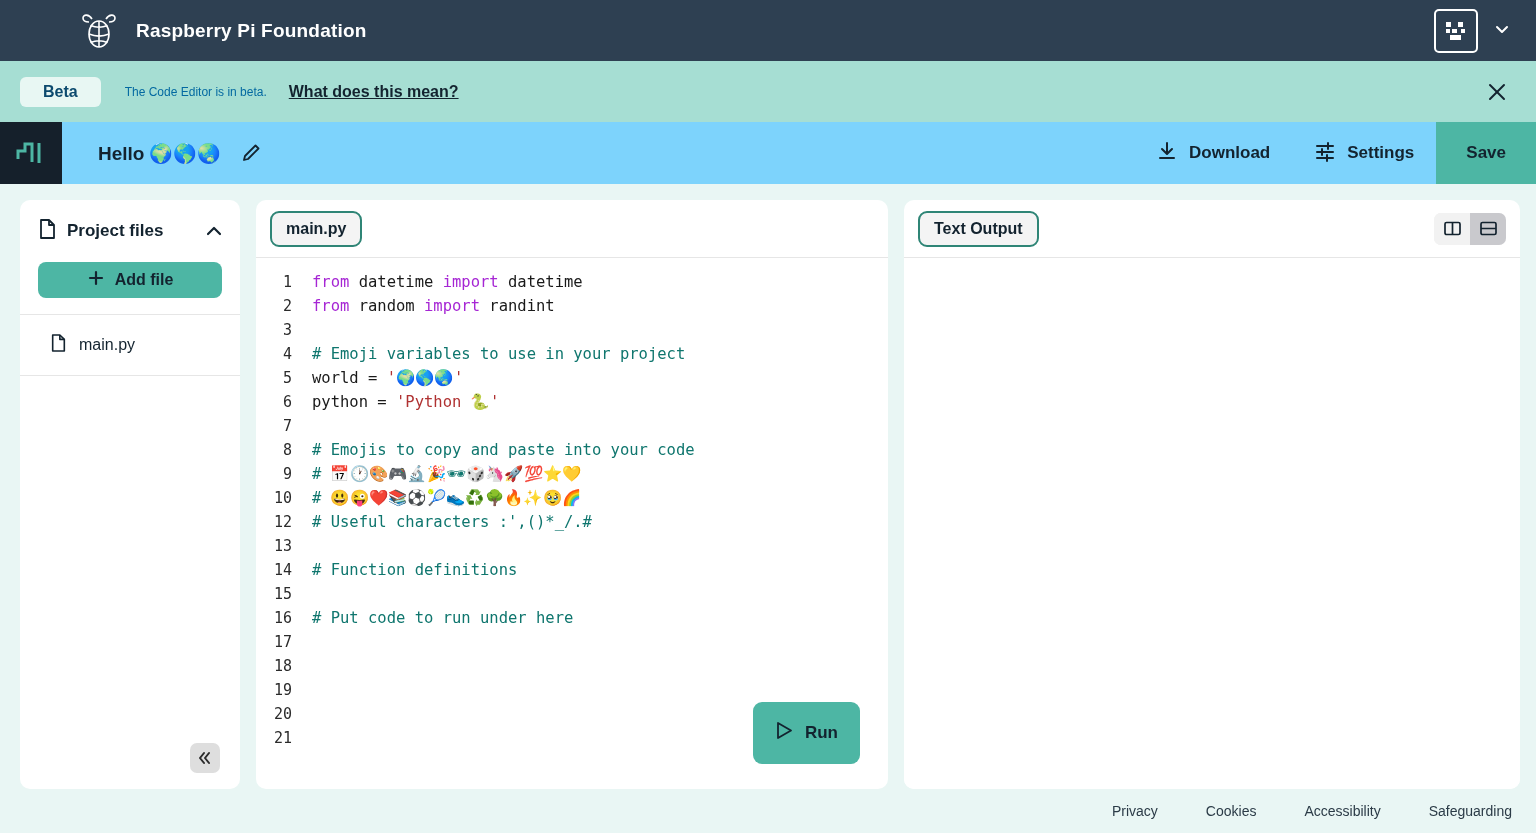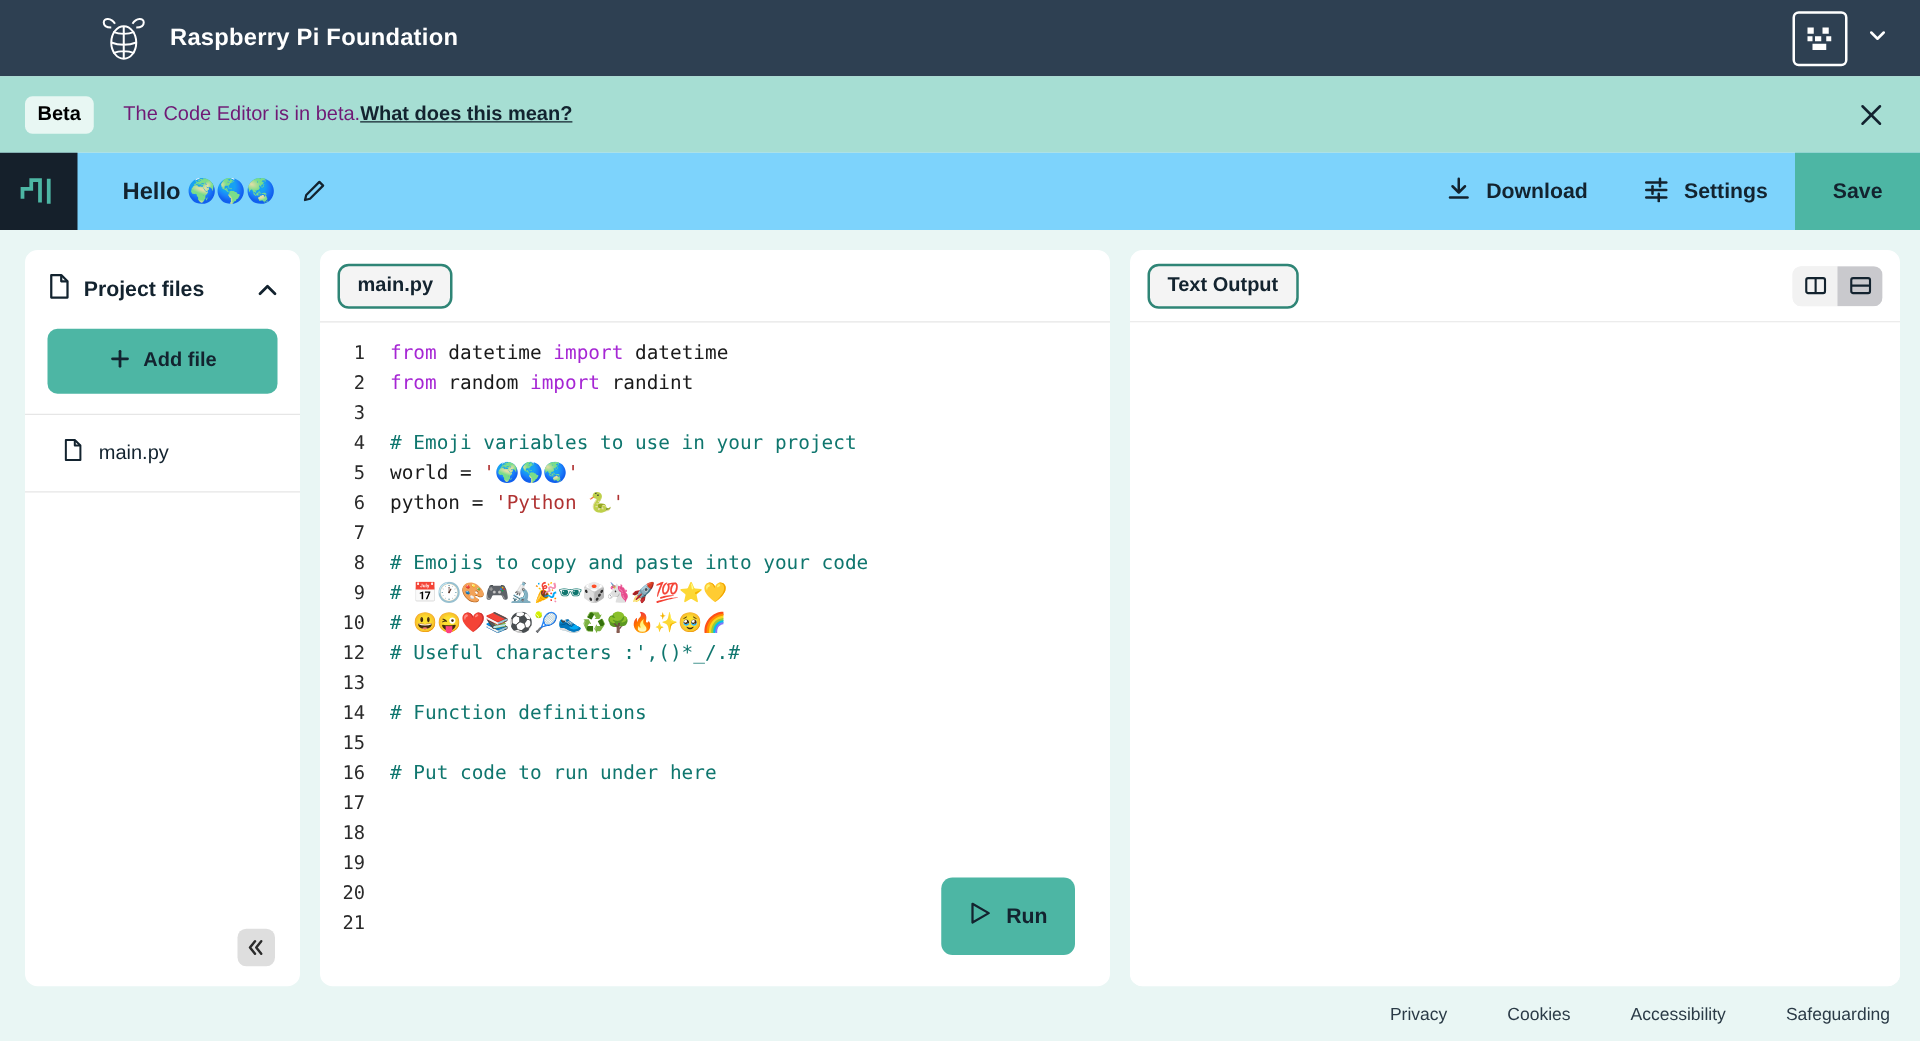--- a/index.html
+++ b/index.html
@@ -36,29 +36,29 @@
 
   
   .beta-banner {
     height: 61px; flex: 0 0 61px;
     background: #a6ded3;
     display: flex; align-items: center;
     padding: 0 24px 0 20px;
     position: relative;
   }
   .beta-pill {
-    background: #e8f7f3; color: #000000;
+    background: #e8f7f3; color: #0c4a6e;
     font-size: 16px; font-weight: bold;
-    padding: 6px 10px; border-radius: 6px;
+    padding: 6px 23px; border-radius: 6px;
     margin-right: 24px;
   }
-  .beta-text { color: #701a75; font-size: 16px; }
+  .beta-text { color: #0369a1; font-size: 12px; }
   .beta-link {
     color: #13232f; font-size: 16px; font-weight: bold;
-    text-decoration: underline; cursor: pointer;
+    text-decoration: underline; margin-left: 22px; cursor: pointer;
   }
   .banner-close {
     margin-left: auto; width: 30px; height: 30px;
     display: flex; align-items: center; justify-content: center; cursor: pointer;
   }
 
   
   .project-bar {
     height: 62px; flex: 0 0 62px;
     background: #7dd3fc;
@@ -103,21 +103,21 @@
     background: #ffffff; border-radius: 10px;
     display: flex; flex-direction: column; position: relative;
     overflow: hidden;
   }
   .sidebar-head {
     display: flex; align-items: center; padding: 18px 16px 0 18px; gap: 10px;
   }
   .sidebar-title { font-size: 17px; font-weight: bold; color: #13232f; }
   .sidebar-chevron { margin-left: auto; cursor: pointer; display: flex; }
   .add-file-btn {
-    margin: 18px 18px 0 18px; height: 52px;
+    margin: 18px 18px 0 18px; height: 36px;
     background: #4db6a4; border: none; border-radius: 8px;
     display: flex; align-items: center; justify-content: center; gap: 10px;
     font-family: inherit; font-size: 16px; font-weight: bold; color: #13232f;
     cursor: pointer;
   }
   .file-list { margin-top: 16px; border-top: 1px solid #e6e6e6; padding-top: 14px; }
   .file-item {
     display: flex; align-items: center; gap: 12px;
     padding: 4px 18px 4px 30px; cursor: pointer;
   }

